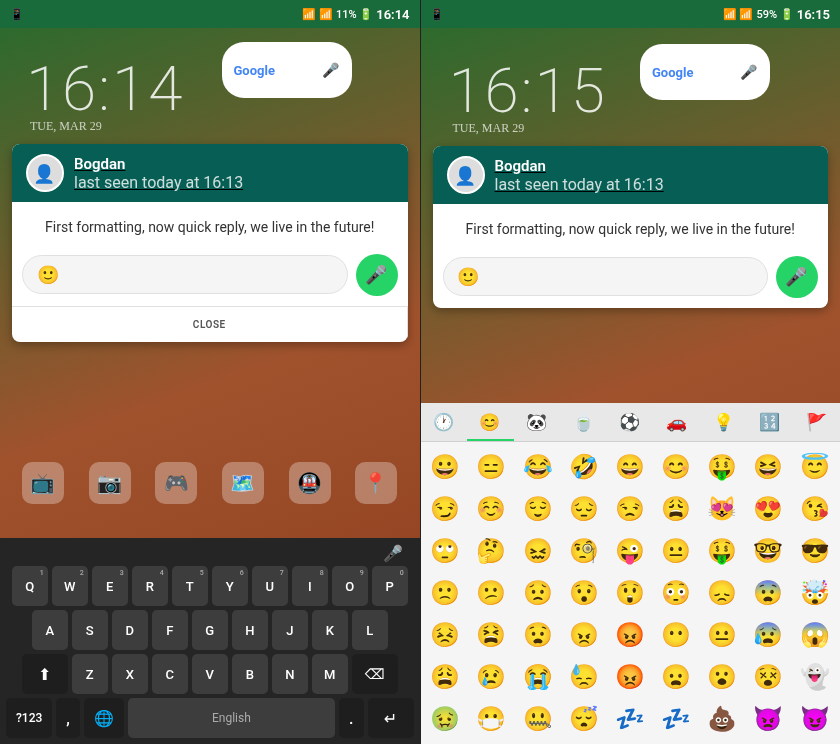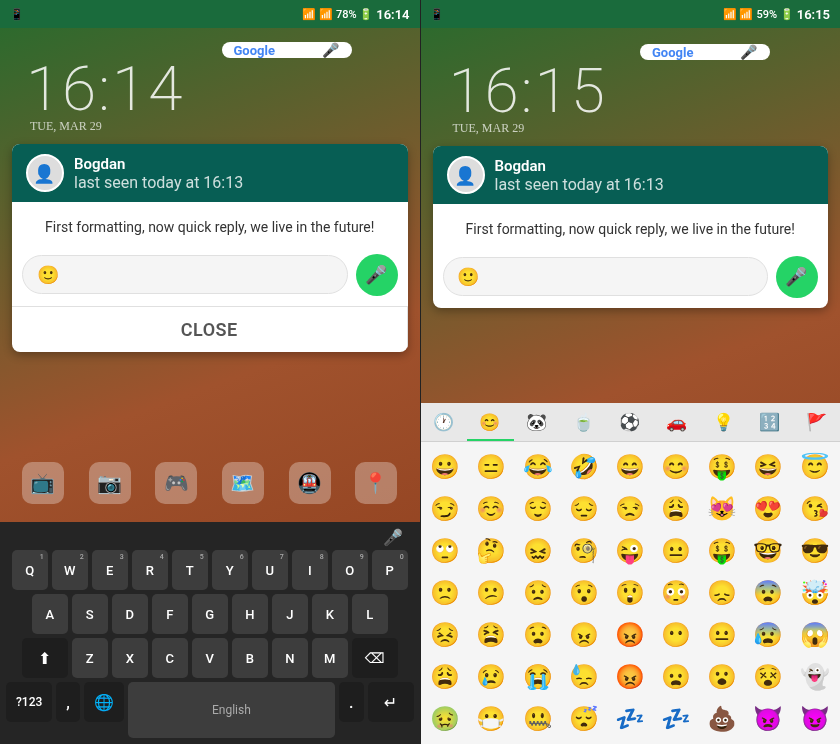--- a/index.html
+++ b/index.html
@@ -65,21 +65,21 @@
       font-family: Liberation Serif, serif;
     }
 
     
     .google-bar {
       background: #fff;
       border-radius: 22px;
       display: flex;
       align-items: center;
       justify-content: space-between;
-      padding: 0 12px;
+      padding: 20px 12px;
       margin: 8px 60px 0 auto;
       width: 130px;
       font-size: 13px;
       color: #555;
     }
     .google-bar .g-logo { color: #4285F4; font-weight: 700; font-size: 13px; }
     .google-bar .mic-icon { color: #4285F4; font-size: 14px; }
 
     
     .notif-card {
@@ -102,21 +102,21 @@
       border-radius: 50%;
       background: #ddd;
       border: 2px solid #fff;
       display: flex;
       align-items: center;
       justify-content: center;
       font-size: 18px;
       color: #999;
       flex-shrink: 0;
     }
-    .notif-user-info { display: flex; flex-direction: column; }
+    .notif-user-info { display: flex; flex-direction: column; text-decoration: underline; }
     .notif-name { color: #fff; font-size: 15px; font-weight: 600; }
     .notif-status { color: rgba(255,255,255,0.8); font-size: 16px; }
 
     .notif-body {
       padding: 16px 14px 10px;
       font-size: 14px;
       color: #333;
       text-align: center;
       line-height: 1.4;
     }
@@ -155,21 +155,21 @@
 
     
     .notif-actions {
       display: flex;
       border-top: 1px solid #e0e0e0;
     }
     .notif-action-btn {
       flex: 1;
       padding: 12px;
       text-align: center;
-      font-size: 18px;
+      font-size: 10px;
       font-weight: 600;
       color: #555;
       letter-spacing: 0.5px;
       cursor: pointer;
     }
     .notif-action-btn:first-child { border-right: 1px solid #e0e0e0; }
 
     
     .dock {
       position: absolute;
@@ -266,21 +266,21 @@
       justify-content: center;
       height: 40px;
       width: 46px;
     }
     .kb-space {
       background: #3d3d3d;
       color: #aaa;
       border-radius: 5px;
       font-size: 12px;
       flex: 1;
-      height: 56px;
+      height: 40px;
       display: flex;
       align-items: center;
       justify-content: center;
     }
     .kb-bottom-row {
       display: flex;
       gap: 4px;
       padding: 0 4px;
     }
     .kb-enter {
@@ -399,21 +399,21 @@
 
 <div class="phone-panel">
 
   <div class="status-bar">
     <div class="left-icons">
       <span>📱</span>
     </div>
     <div class="right-icons">
       <span>📶</span>
       <span>📶</span>
-      <span>78%</span>
+      <span>11%</span>
       <span>🔋</span>
       <span class="time">16:14</span>
     </div>
   </div>
 
   <div class="home-bg">
 
     <div style="display:flex; justify-content:space-between; align-items:flex-start; padding: 6px 8px 0;">
       <div>
         <div class="home-clock">16:14</div>

